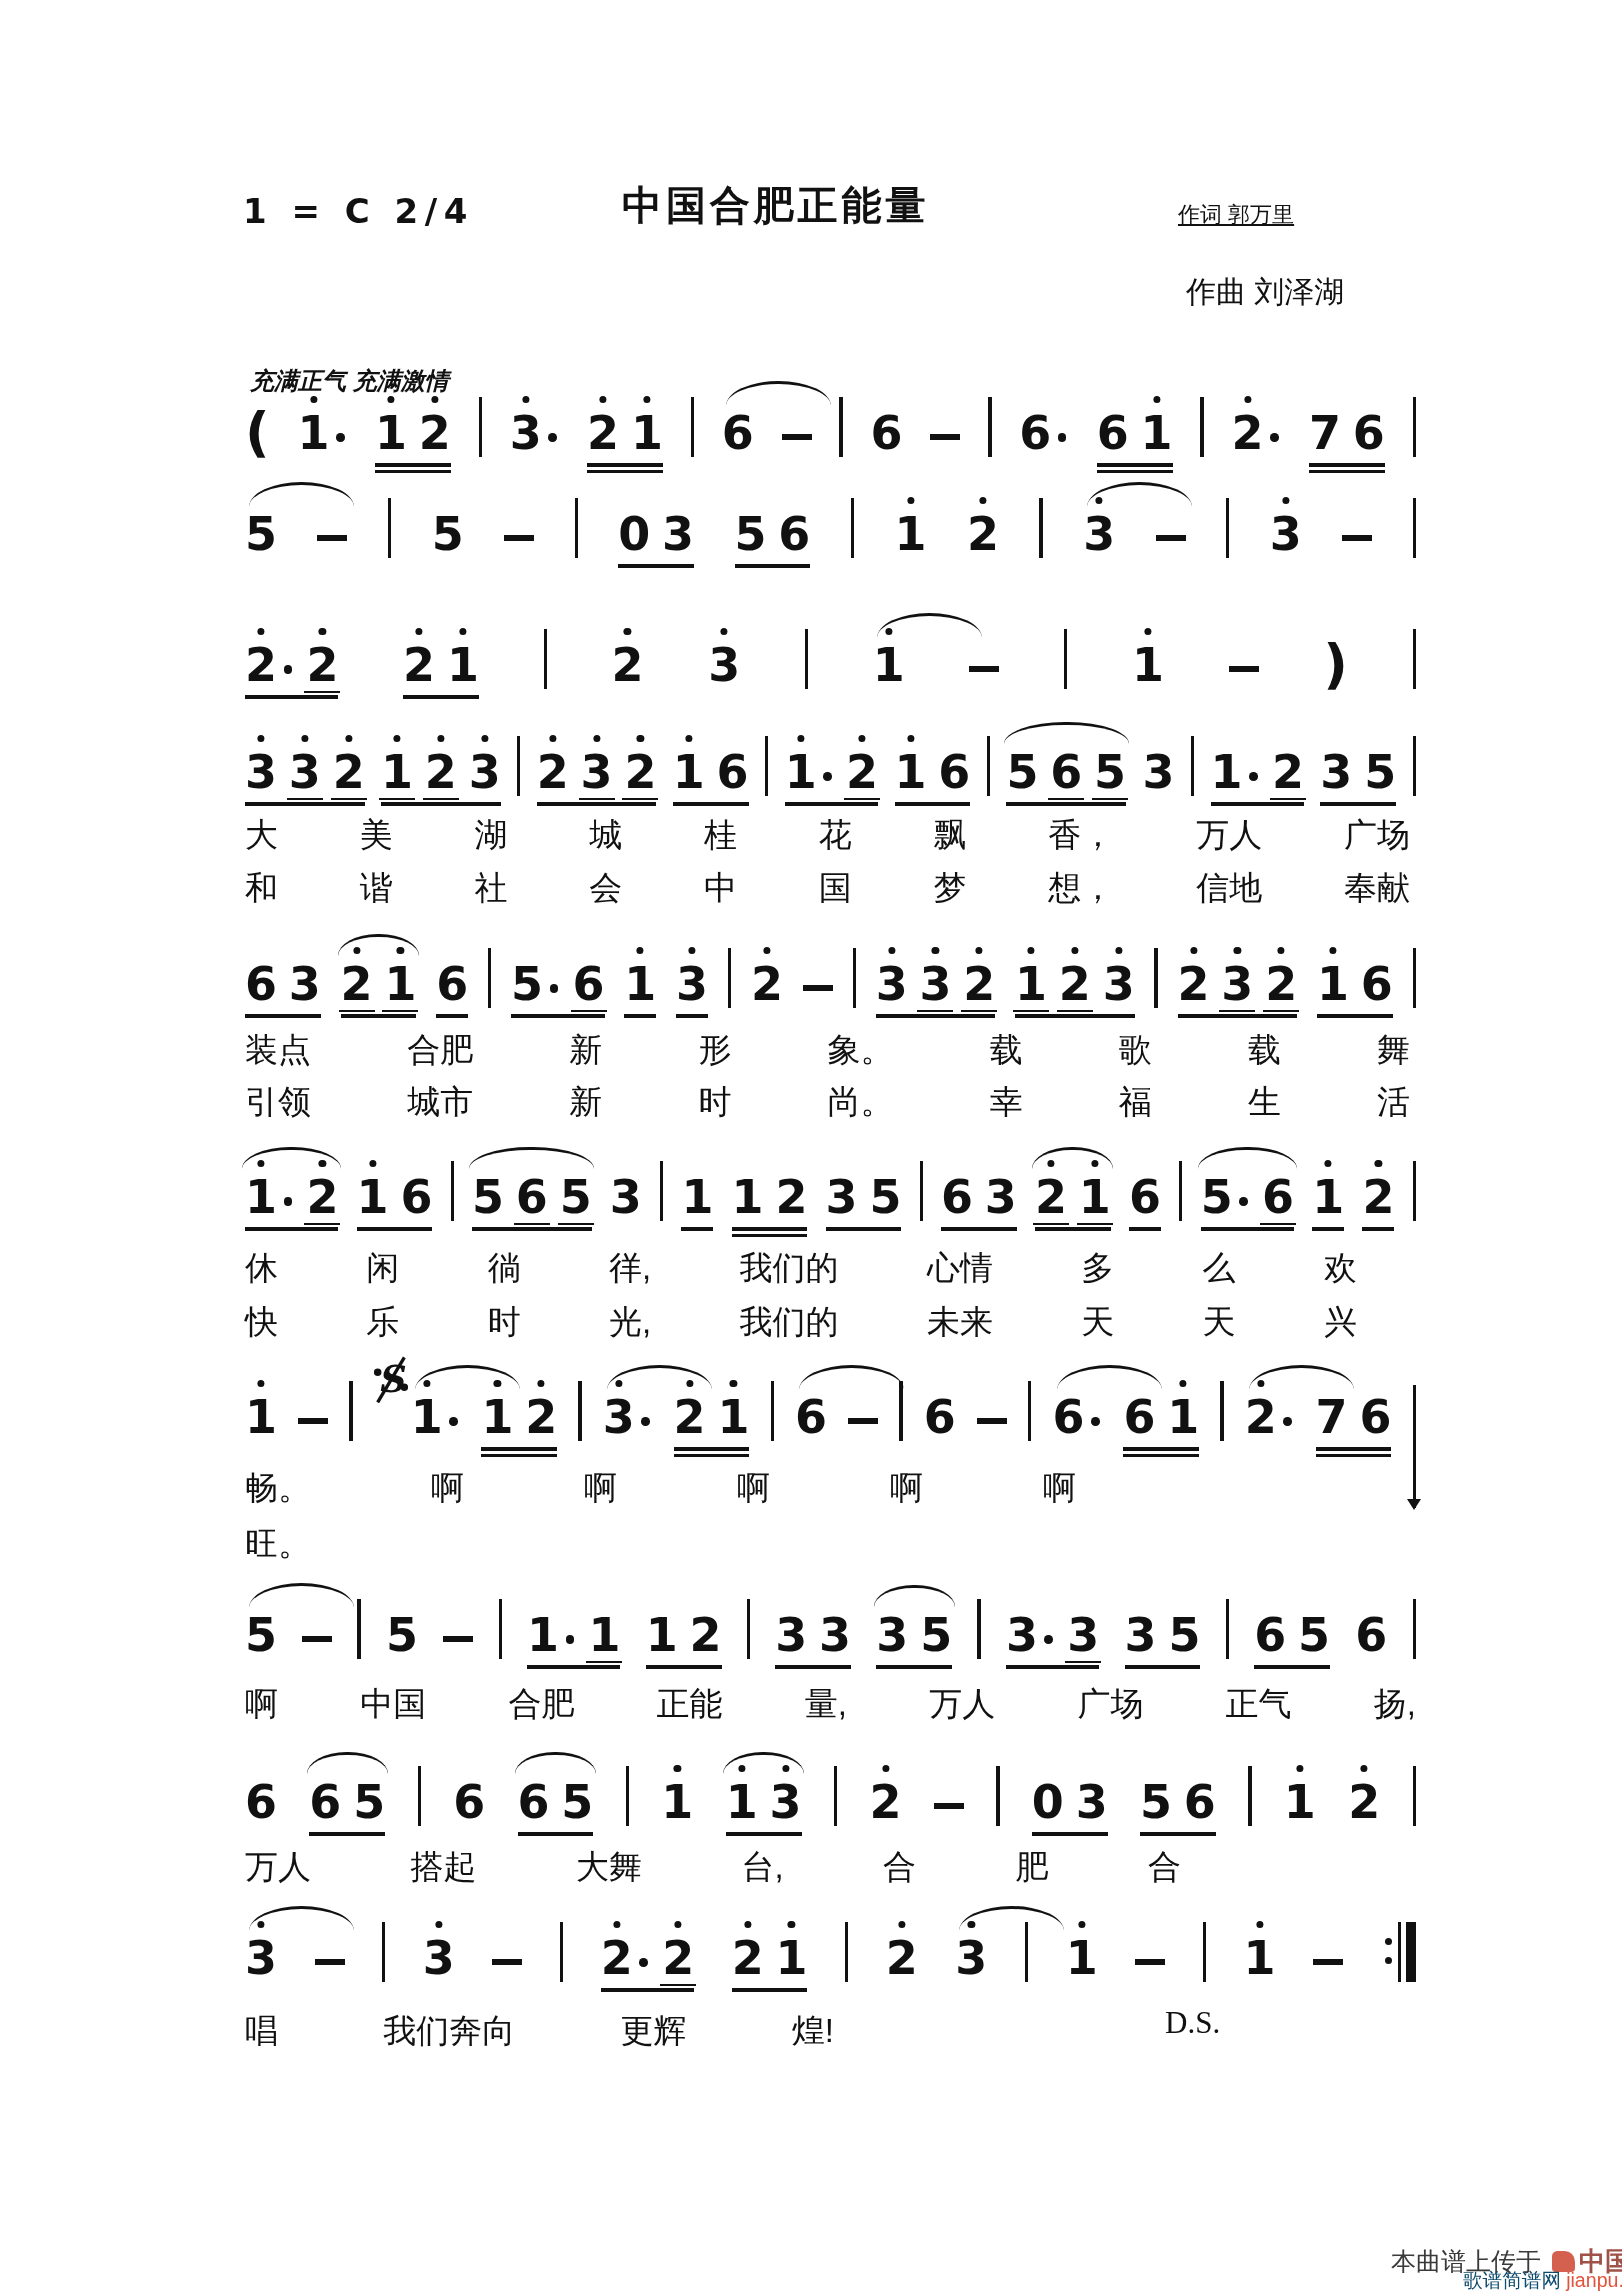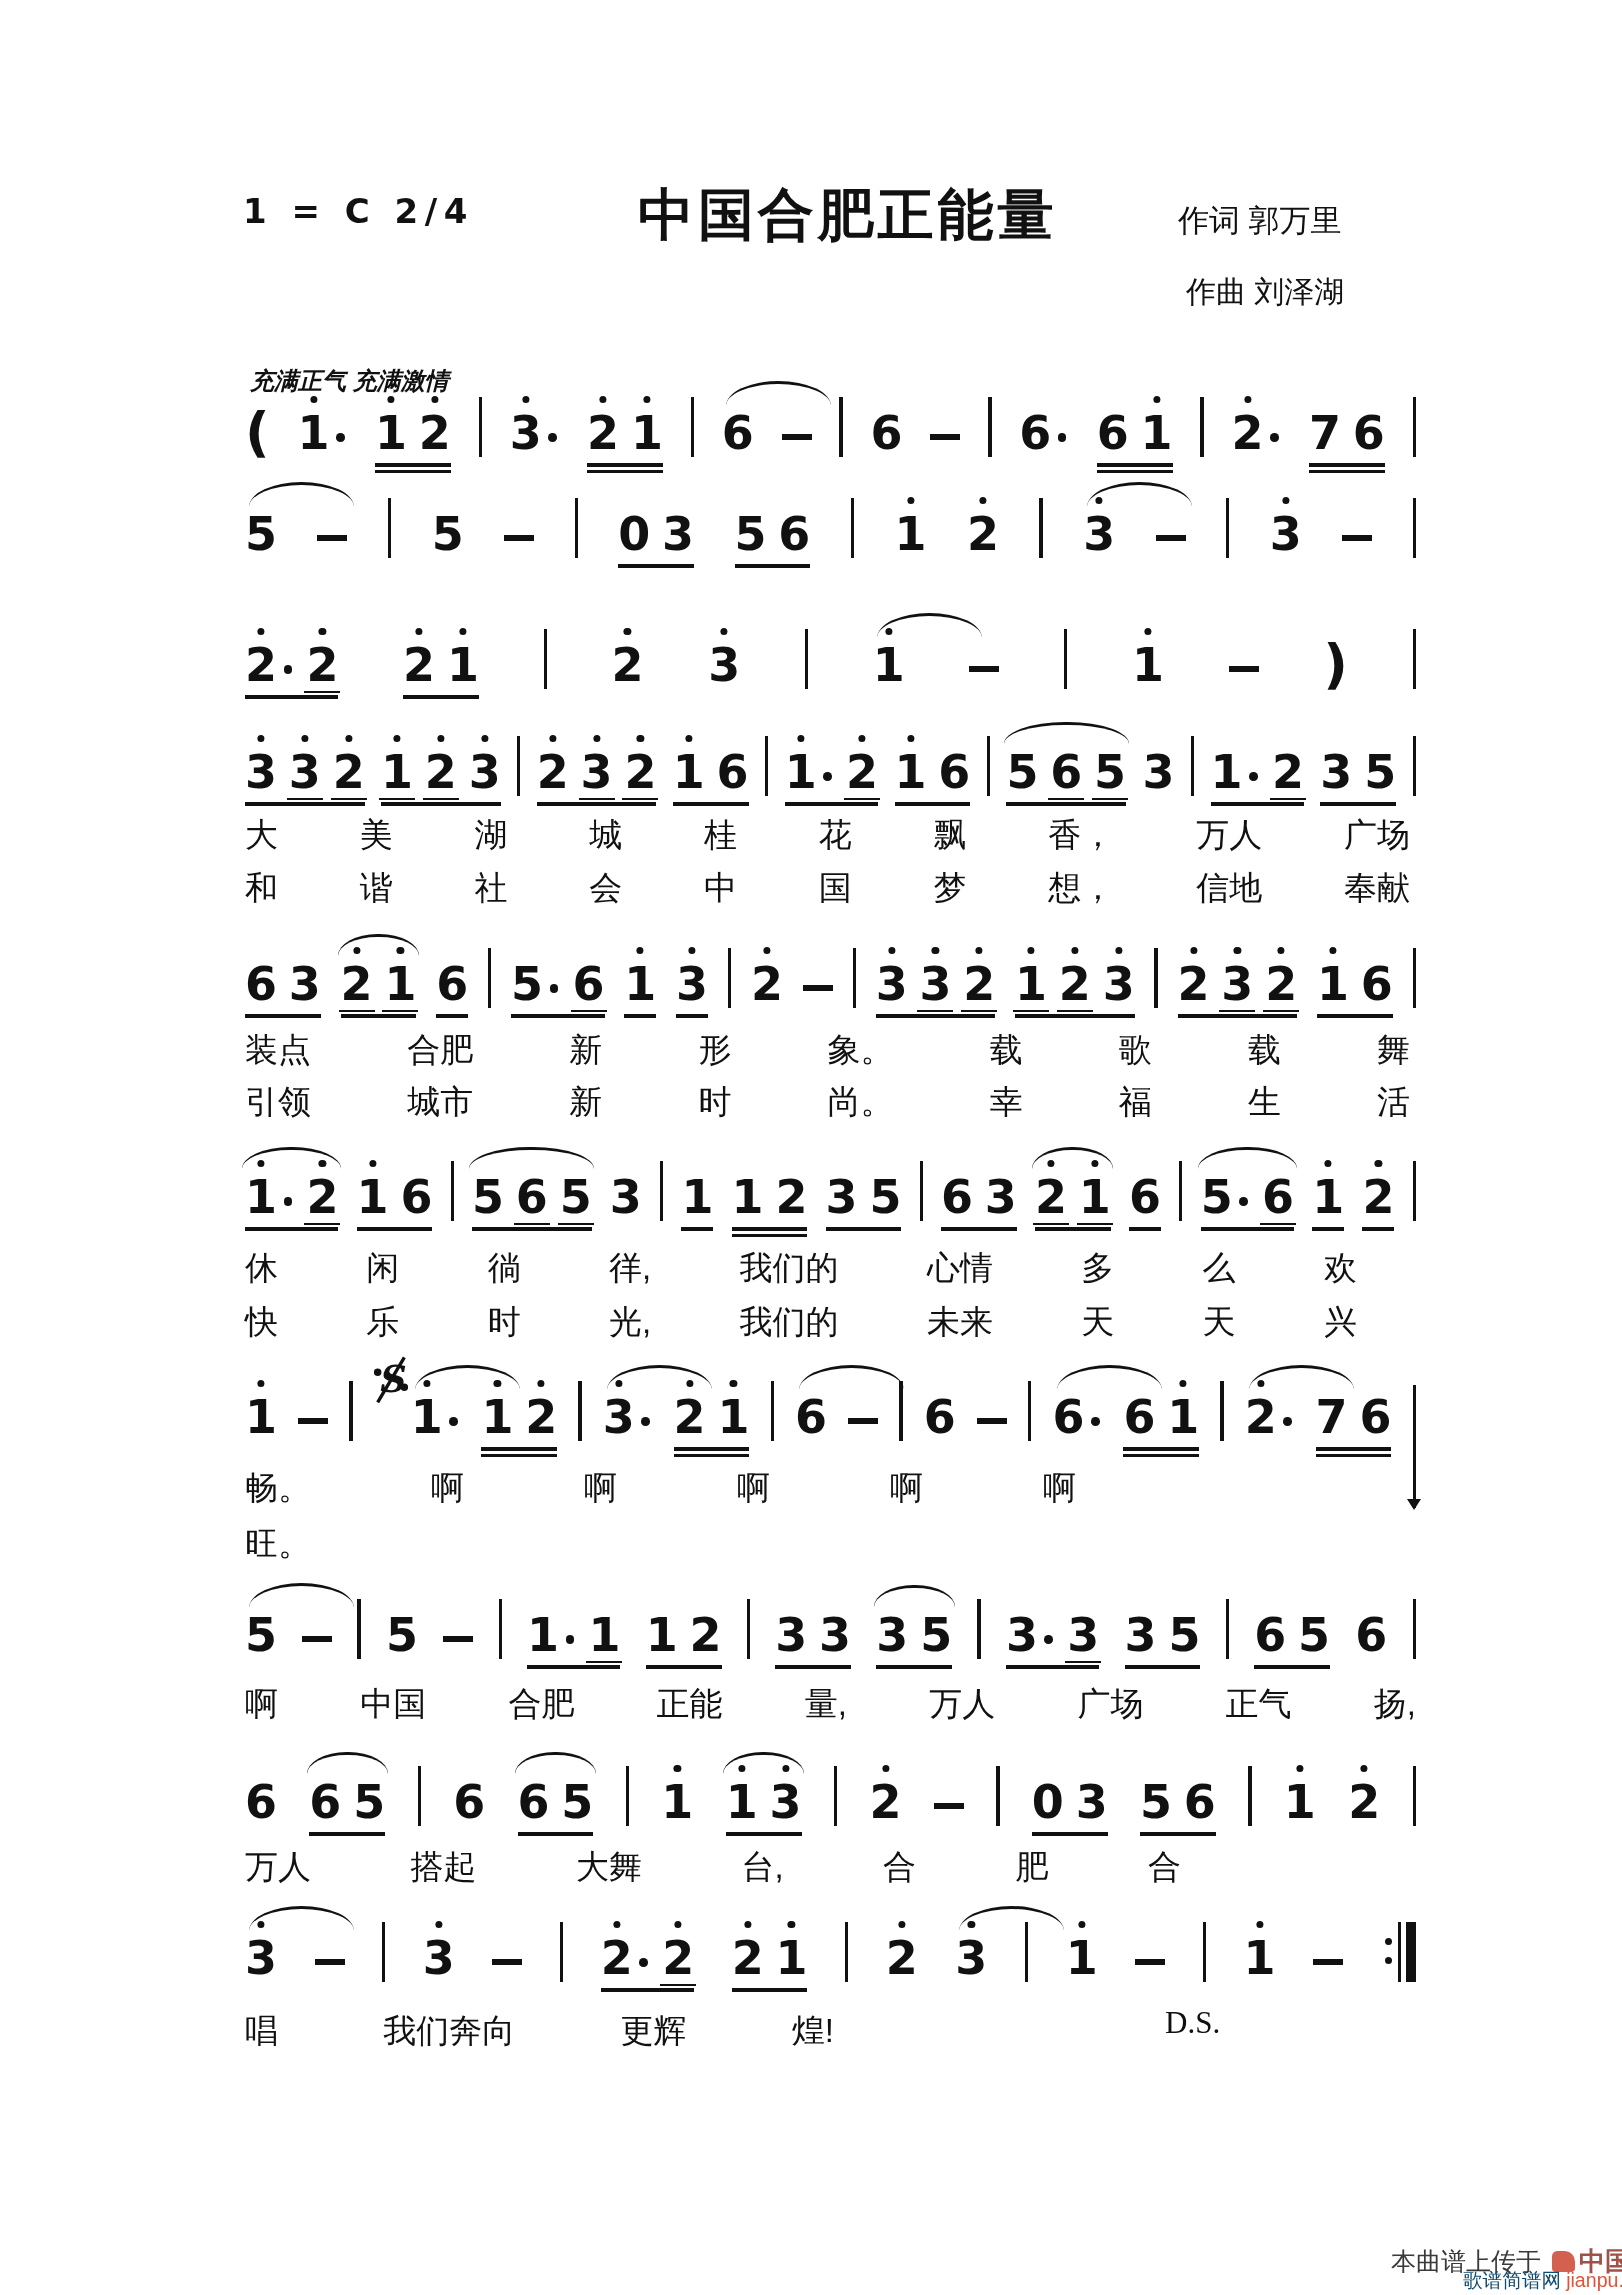--- a/index.html
+++ b/index.html
@@ -1,22 +1,22 @@
 <!DOCTYPE html>
 <html style="font-size:10.5px"><head>
 <meta charset="utf-8">
 <style>
   html,body{margin:0;padding:0;background:#e8e8e8;}
   .page{position:relative;width:1623px;height:2295px;background:#ffffff;color:#111;
         font-family:"Liberation Sans",sans-serif;overflow:hidden;}
   .abs{position:absolute;white-space:nowrap;}
   .keytime{left:243px;top:191px;font-size:34px;font-weight:700;letter-spacing:6.5px;
            font-family:"DejaVu Sans",sans-serif;}
-  .title{left:638px;top:178px;font-size:56px;font-weight:700;letter-spacing:3.9px;margin:0;font-family:Liberation Mono, monospace;}
-  .lyricist{left:1178px;top:200px;font-size:31px;}
+  .title{left:622px;top:178px;font-size:40px;font-weight:700;letter-spacing:3.9px;margin:0;font-family:Liberation Mono, monospace;}
+  .lyricist{left:1178px;top:200px;font-size:22px;text-decoration:underline;}
   .subtitle{left:497px;top:272px;font-size:30px;}
   .composer{left:1186px;top:272px;font-size:30px;}
   .mood{left:250px;top:365px;font-size:24px;font-weight:600;font-style:italic;}
 
   
   .notesrow{position:absolute;left:245px;width:1171px;height:65px;display:flex;
             justify-content:space-between;align-items:flex-end;}
   .bar{width:3.3px;height:60px;background:#111;margin-bottom:-1.3px;}
   .dash{width:30px;height:5.9px;background:#111;margin-bottom:15.7px;}
   .txt{font-size:54px;font-weight:700;line-height:.85;font-family:"DejaVu Sans",sans-serif;}

